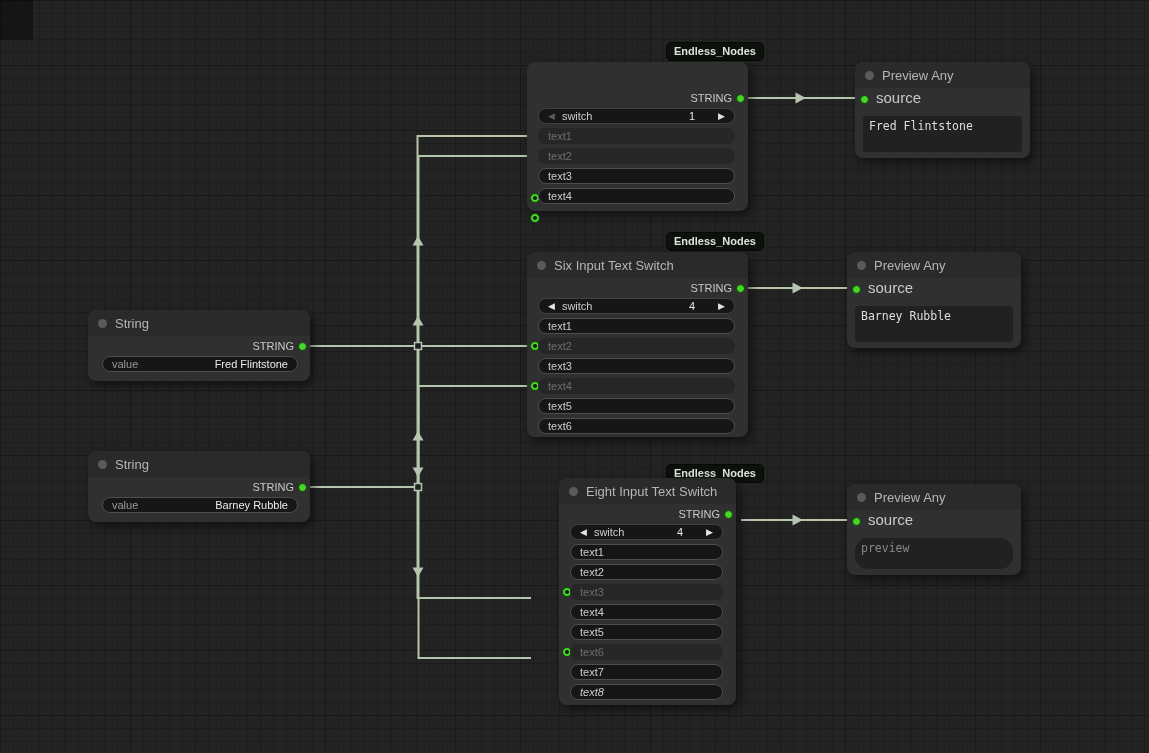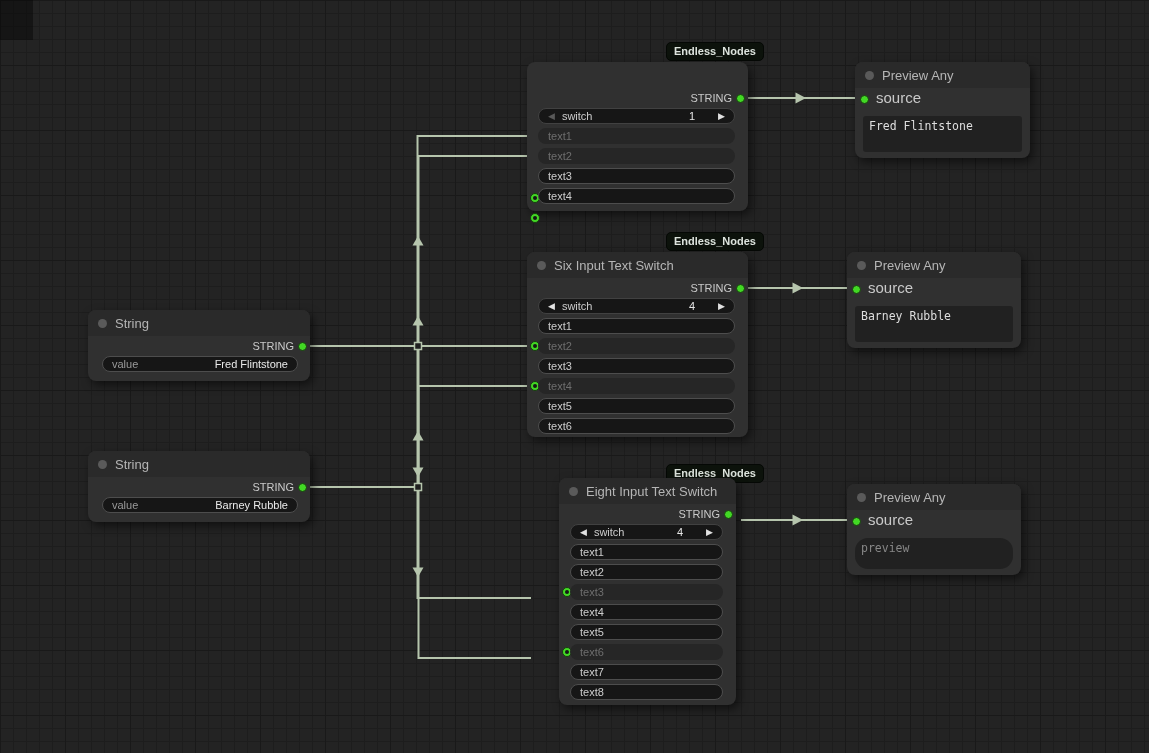--- a/index.html
+++ b/index.html
@@ -192,21 +192,21 @@
   <span class="in-socket" style="top:169px;">
       <i></i>
     </span>
   <div class="w-pill" style="top:66px;">text1</div>
   <div class="w-pill" style="top:86px;">text2</div>
   <div class="w-pill connected" style="top:106px;">text3</div>
   <div class="w-pill" style="top:126px;">text4</div>
   <div class="w-pill" style="top:146px;">text5</div>
   <div class="w-pill connected" style="top:166px;">text6</div>
   <div class="w-pill" style="top:186px;">text7</div>
-  <div class="w-pill" style="top:206px;">text8</div>
+  <div class="w-pill" style="top:206px;font-style:italic;">text8</div>
 </div>
 
 <div class="node" style="left:855px;top:62px;width:175px;height:96px;">
   <div class="node-title">
     <span class="title-dot"></span>
     <span>Preview Any</span>
   </div>
   <span class="src-dot"></span>
   <div class="src-label">source</div>
   <div class="preview-box">Fred Flintstone</div>

